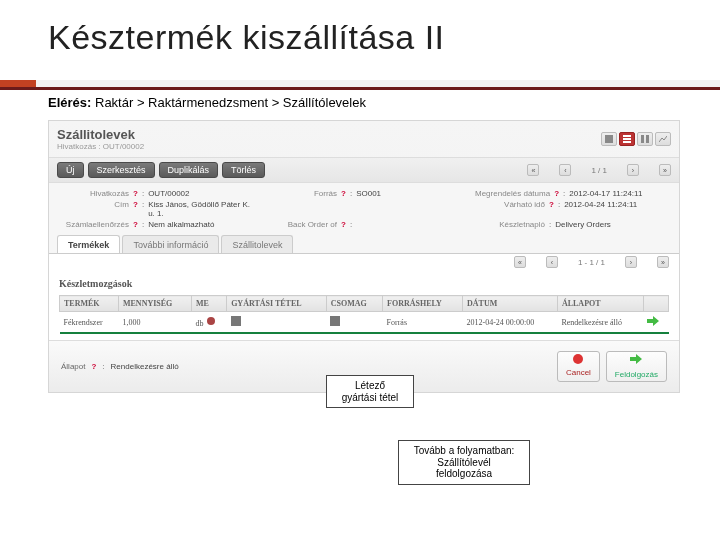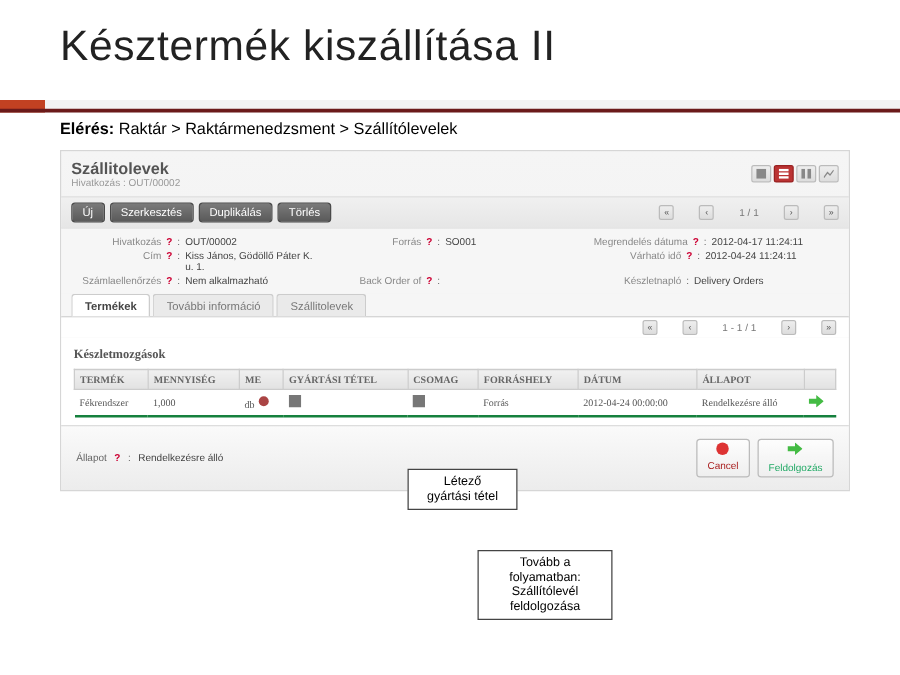--- a/index.html
+++ b/index.html
@@ -43,21 +43,21 @@
   .footer { background: linear-gradient(#fafafa,#ececec); border-top:1px solid #ddd; padding: 10px 12px; display:flex; align-items:center; gap:6px; font-size:8px; color:#666;}
   .footer .state { color:#444; }
   .footer-right { margin-left:auto; display:flex; gap:6px; }
   .pill { border:1px solid #bbb; border-radius:3px; padding:2px 8px; display:flex; align-items:center; gap:4px; background:linear-gradient(#fdfdfd,#efefef); cursor:pointer;flex-direction:column;}
   .pill.cancel { color:#a22; }
   .pill.proc { color:#2a6; }
   .dot { width:10px; height:10px; border-radius:50%; display:inline-block;}
   .dot.red { background:#d33; }
   .callout { position:absolute; border:1px solid #444; background:#fff; font-size:10px; text-align:center; padding:4px 8px; line-height:1.15;}
   .co1 { left:326px; top:375px; width:88px; }
-  .co2 { left:382px; top:440px; width:108px; }
+  .co2 { left:398px; top:440px; width:132px; }
 </style>
 </head>
 <body>
 
 <div class="slide">
   <div class="title">Késztermék kiszállítása II</div>
 
   <div class="rule">
     <div class="accent"></div>
       <div class="line"></div>

